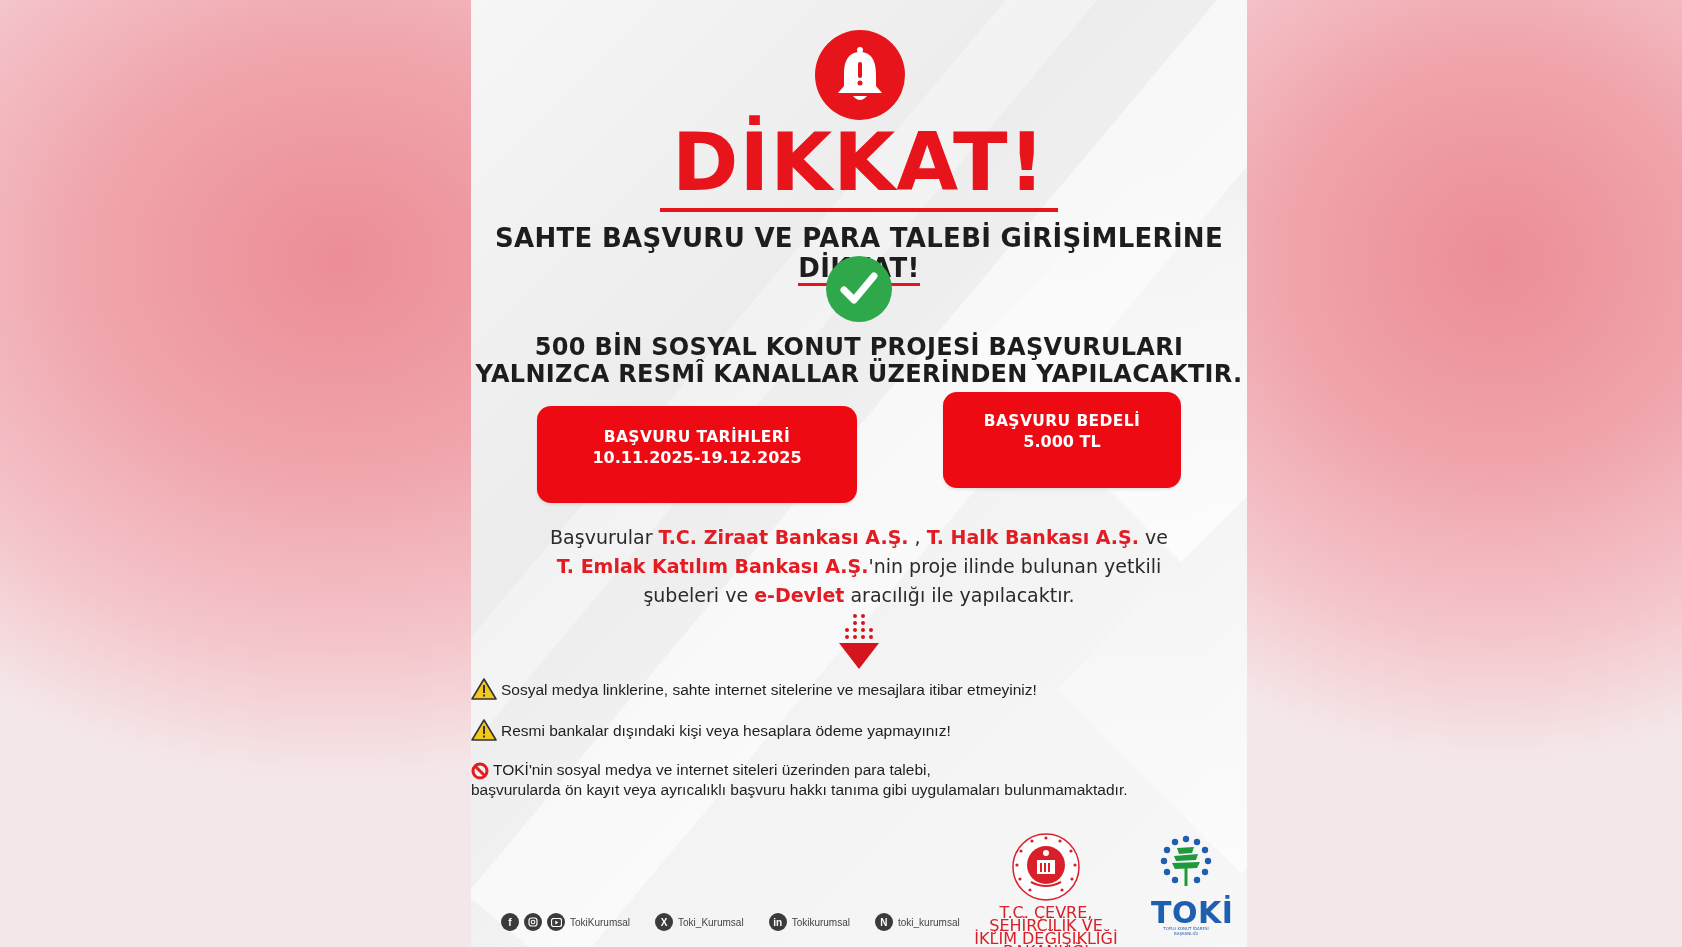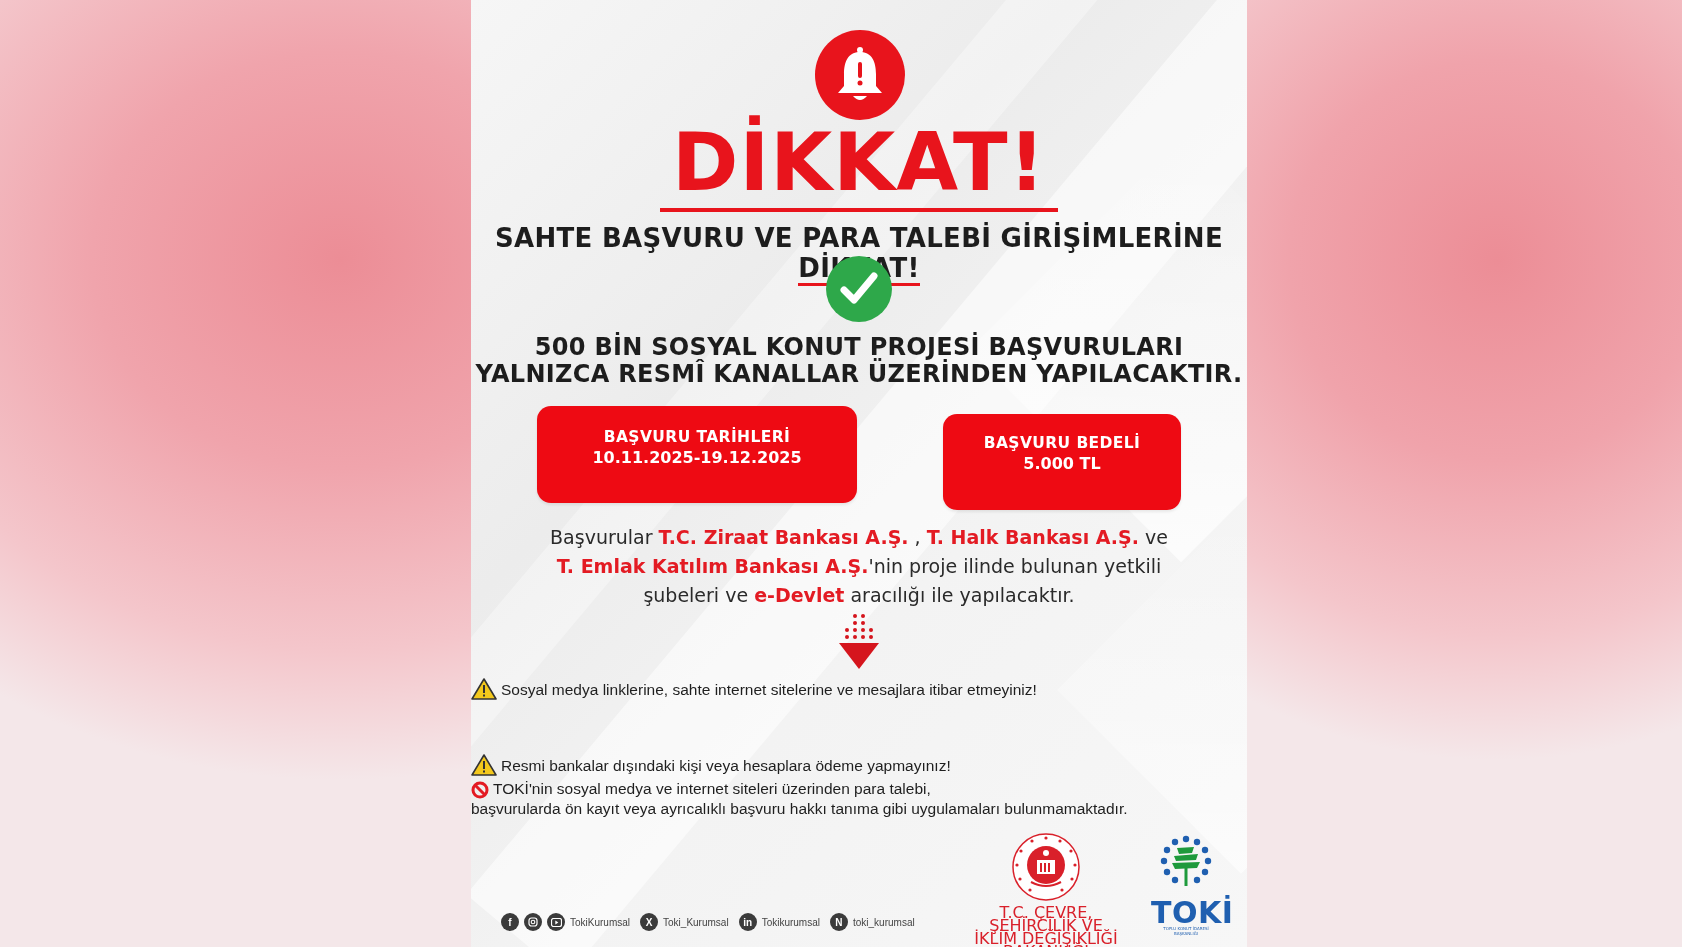--- a/index.html
+++ b/index.html
@@ -57,52 +57,52 @@
     position: absolute; left: 0; width: 776px; top: 334px; text-align: center;
     font-weight: bold; font-size: 24px; line-height: 27px; color: #1d1d1d; letter-spacing: 0.3px;
   }
   .red-box {
     position: absolute; background: #ee0a13; border-radius: 14px; color: #fff; text-align: center;
     box-shadow: 0 2px 3px rgba(0,0,0,0.08);
   }
   .red-box .lbl { font-weight: bold; font-size: 15.5px; letter-spacing: 0.4px; }
   .red-box .val { font-weight: bold; font-size: 16px; margin-top: 2px; }
   .box-dates { left: 66px; top: 406px; width: 320px; height: 97px; }
-  .box-fee { left: 472px; top: 414px; width: 238px; height: 96px; }
+  .box-fee { left: 472px; top: 392px; width: 238px; height: 96px; }
   .box-dates .lbl { margin-top: 22px; }
   .box-fee .lbl { margin-top: 20px; }
 
   .body-text {
     position: absolute; left: 40px; width: 696px; top: 523px; text-align: center;
     font-size: 19px; line-height: 29px; color: #2a2a2a;
   }
   .body-text b { color: #e31b23; }
 
   .arrow { position: absolute; left: 360px; top: 612px; width: 56px; height: 62px; }
 
   .warn {
     position: absolute; left: 0; width: 776px; 
     font-family: "Liberation Sans", sans-serif; font-size: 15.5px; color: #1f1f1f;
   }
   .warn svg { vertical-align: -5px; margin-right: 4px; }
   .w1 { top: 678px; }
-  .w2 { top: 719px; margin-top: 35px; }
-  .w3 { top: 760px; line-height: 20px; margin-top: 19px; }
+  .w2 { top: 719px; }
+  .w3 { top: 760px; line-height: 20px; }
 
   .social {
     position: absolute; left: 30px; top: 911px; height: 22px;
     display: flex; align-items: center; gap: 5px;
     font-family: "Liberation Sans", sans-serif; font-size: 10px; color: #444;
   }
   .social .ico {
     width: 18px; height: 18px; border-radius: 50%; background: #3b3b3b; color: #fff;
     display: inline-flex; align-items: center; justify-content: center;
     font-size: 10px; font-weight: bold;
   }
-  .social .handle { margin-right: 5px; }
+  .social .handle { margin-right: 20px; }
 
   .ministry-logo { position: absolute; left: 540px; top: 832px; width: 70px; height: 70px; }
   .ministry-name {
     position: absolute; left: 490px; top: 906px; width: 170px; text-align: center;
     font-weight: normal; font-size: 16px; line-height: 13px; color: #d9202a;
   }
   .toki-logo { position: absolute; left: 685px; top: 834px; width: 60px; height: 60px; }
   .toki-name {
     position: absolute; left: 680px; top: 895px; width: 70px; 
     font-weight: bold; font-size: 30px; color: #1f5fb0; letter-spacing: 0.5px;

